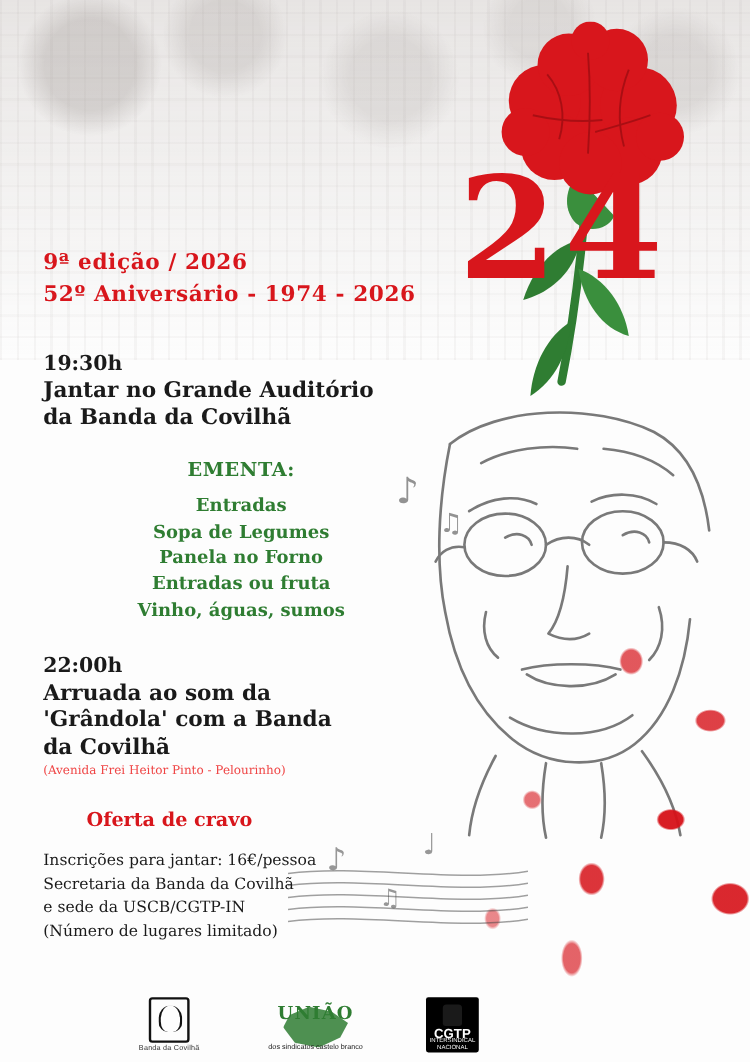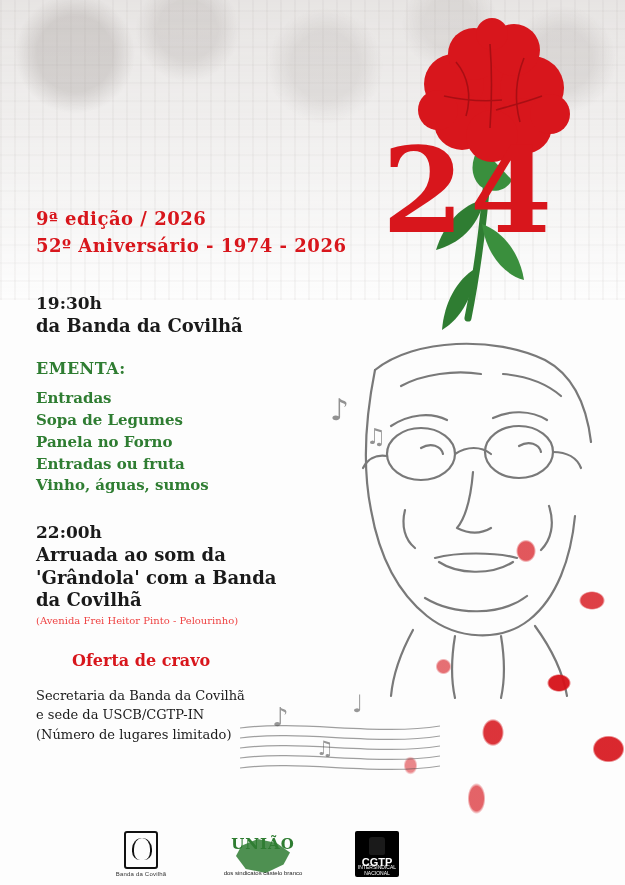--- a/index.html
+++ b/index.html
@@ -399,24 +399,25 @@
 
   <div class="subtitle">
     <div>9ª edição / 2026</div>
     <div>52º Aniversário - 1974 - 2026</div>
   </div>
 
   <div class="body-text">
 
     <div class="blk">
       <div class="time">19:30h</div>
+      <div class="desc">Jantar no Grande Auditório</div>
       <div class="desc">da Banda da Covilhã</div>
     </div>
 
-    <div class="blk" style="margin-top:22px;">
+    <div class="blk" style="margin-top:22px;text-align:center;">
       <div class="ementa-title">EMENTA:</div>
       <div class="ementa-item">Entradas</div>
       <div class="ementa-item">Sopa de Legumes</div>
       <div class="ementa-item">Panela no Forno</div>
       <div class="ementa-item">Entradas ou fruta</div>
       <div class="ementa-item">Vinho, águas, sumos</div>
     </div>
 
     <div class="blk" style="margin-top:24px;">
       <div class="time">22:00h</div>
@@ -424,20 +425,21 @@
       <div class="desc">'Grândola' com a Banda</div>
       <div class="desc">da Covilhã</div>
       <div class="paren">(Avenida Frei Heitor Pinto - Pelourinho)</div>
     </div>
 
     <div class="blk" style="margin-top:24px;">
       <div class="oferta">Oferta de cravo</div>
     </div>
 
     <div class="blk" style="margin-top:6px;">
+      <div class="small">Inscrições para jantar: 16€/pessoa</div>
       <div class="small">Secretaria da Banda da Covilhã</div>
       <div class="small">e sede da USCB/CGTP-IN</div>
       <div class="small">(Número de lugares limitado)</div>
     </div>
 
   </div>
 
   <div class="logos">
 
     <div class="logo">

